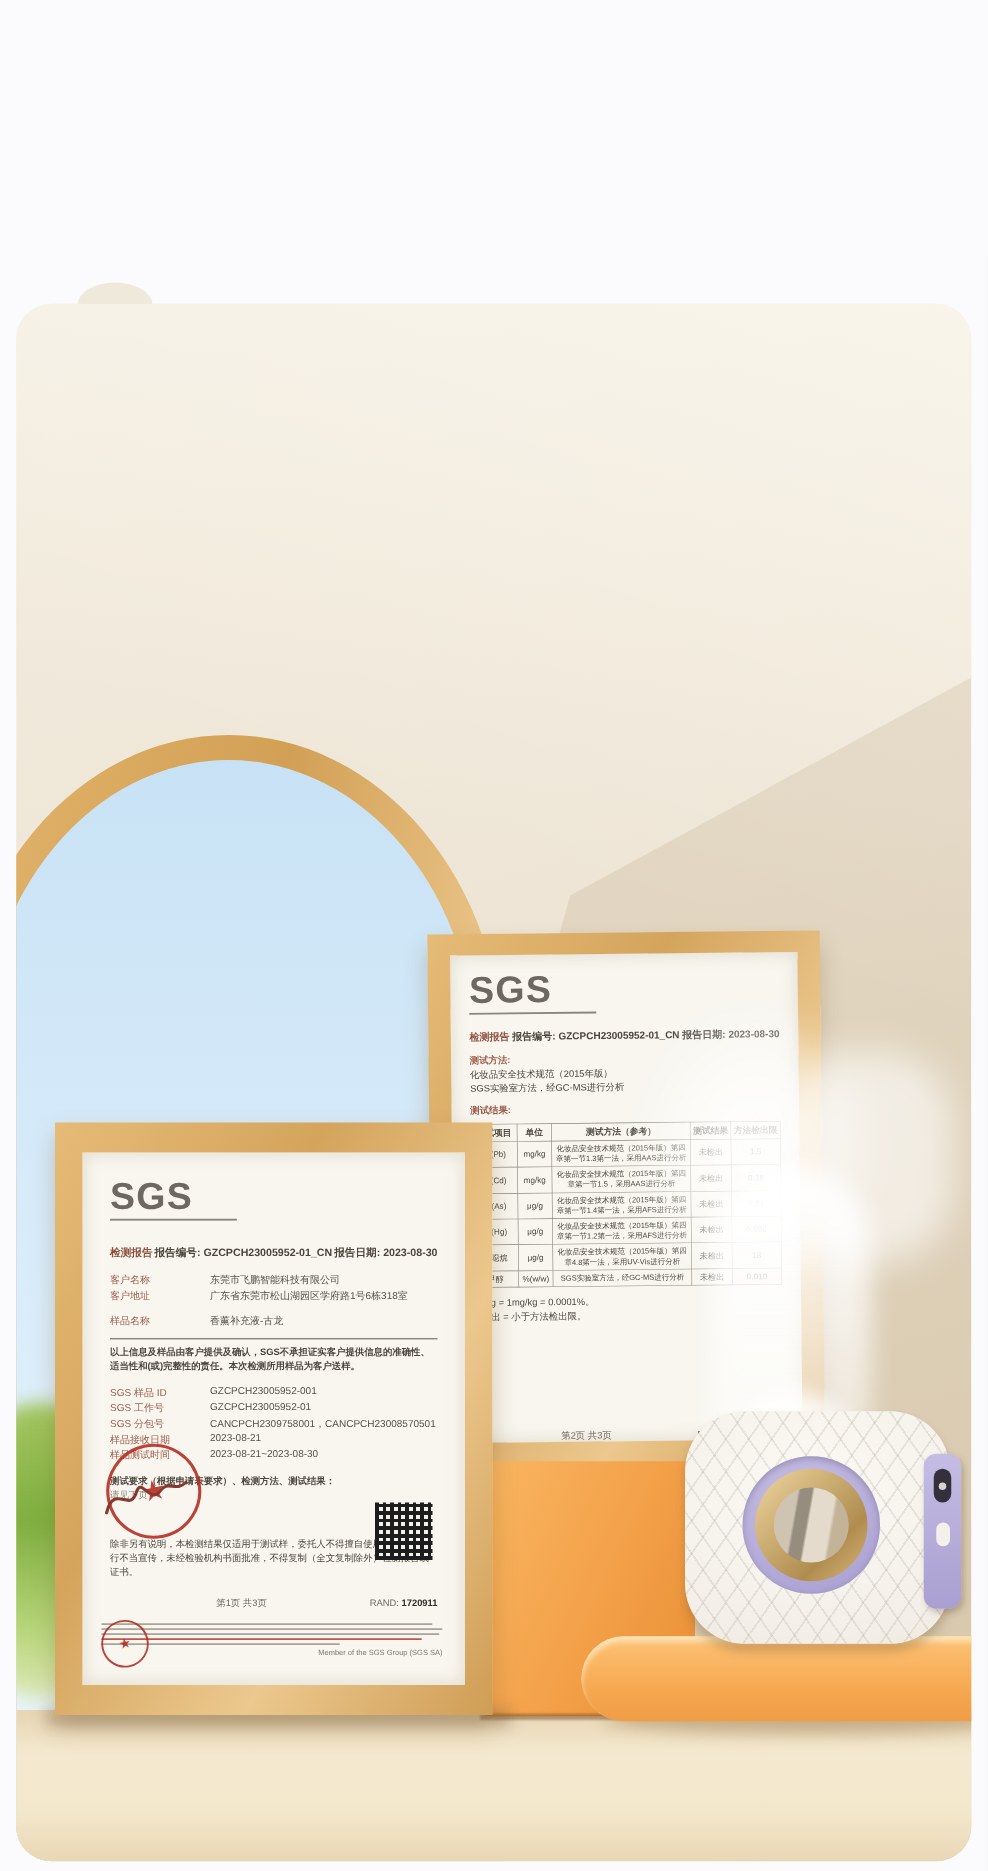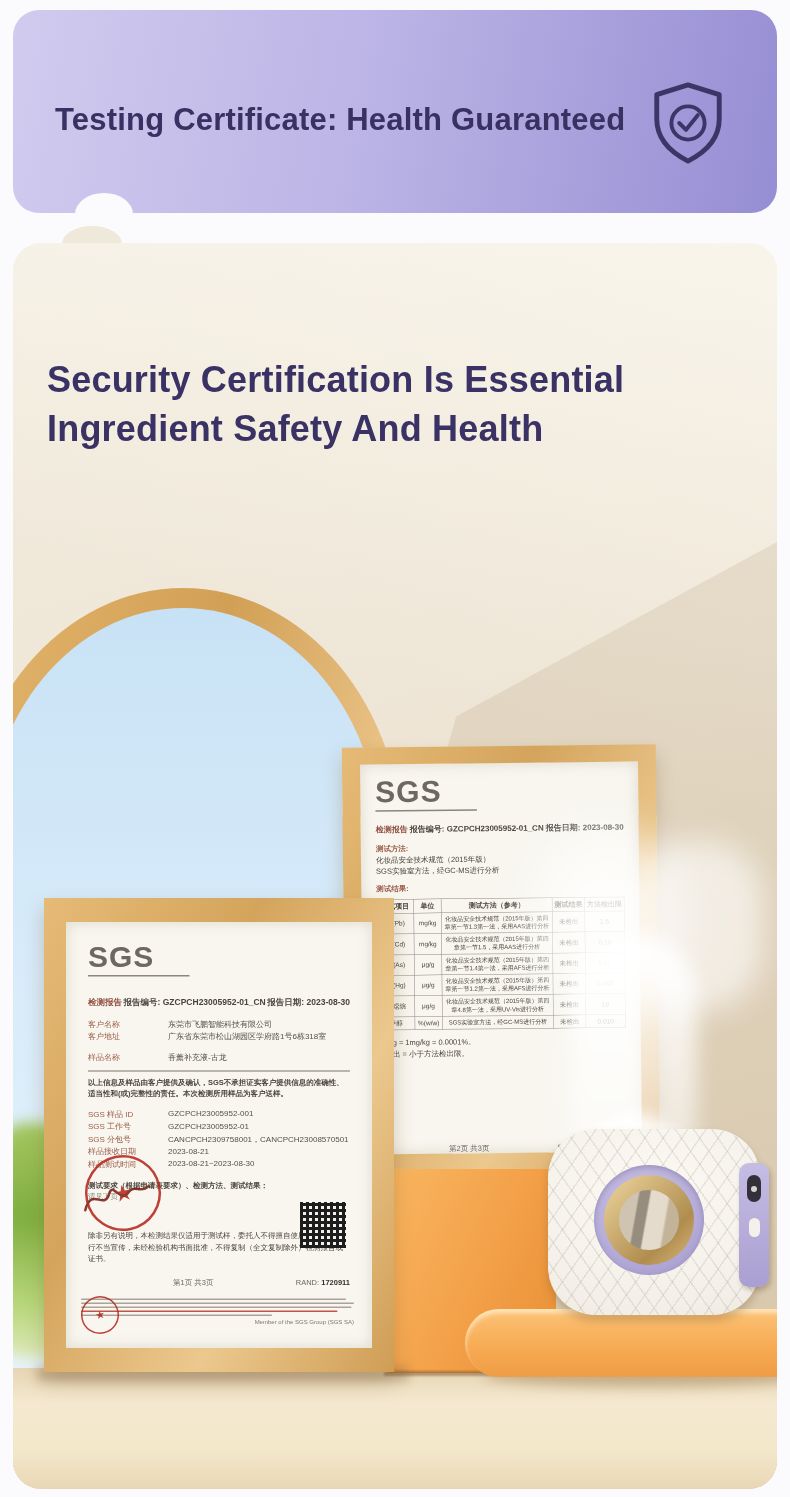--- a/index.html
+++ b/index.html
@@ -125,47 +125,34 @@
         background:linear-gradient(160deg,#c4bce2 0%,#aba1d3 100%);box-shadow:inset 0 2px 6px rgba(90,80,120,.4);}
   .gold{position:absolute;inset:10px;border-radius:50%;background:linear-gradient(135deg,#eed69f 0%,#b08d4f 70%,#d9b877 100%);}
   .glass{position:absolute;inset:15px;border-radius:50%;
         background:linear-gradient(100deg,#cfc4b2 0%,#cfc4b2 28%,#978d7e 31% 44%,#e4dbcc 47% 71%,#c3b499 75% 100%);}
 </style>
 </head>
 <body>
 
 <div class="page">
 
-  <div class="banner">
-    <div class="banner-title">Testing Certificate: Health Guaranteed</div>
-    <svg class="shield" viewBox="0 0 84 88">
-      <path d="M42 5 L74 15 V40 C74 61 60 74 42 83 C24 74 10 61 10 40 V15 Z" fill="none" stroke="#3d3566" stroke-width="5" stroke-linejoin="round"></path>
-      <circle cx="42" cy="44" r="17" fill="none" stroke="#3d3566" stroke-width="4"></circle>
-      <path d="M33 44 L40 51 L52 36" fill="none" stroke="#3d3566" stroke-width="4" stroke-linecap="round" stroke-linejoin="round"></path>
-    </svg>
-    <div class="banner-notch"></div>
-  </div>
 
   <div class="card-notch"></div>
 
   <div class="card">
     <div class="wall-light"></div>
     <div class="wall-shade"></div>
 
     <div class="arch">
       <div class="sky"></div>
     </div>
     <div class="grass"></div>
 
     <div class="floor"></div>
 
-    <div class="headline">
-      <div>Security Certification Is Essential</div>
-      <div>Ingredient Safety And Health</div>
-    </div>
 
     <div class="frame cert-right">
       <div class="paper">
         <div class="paper-scale" style="padding:26px 30px;box-sizing:border-box;">
           <span class="sgs-logo">SGS</span>
           <div class="cr-head" style="font-size:16px;">
             <span class="red">检测报告</span>
             <span>报告编号: GZCPCH23005952-01_CN</span>
             <span>报告日期: 2023-08-30</span>
           </div>

